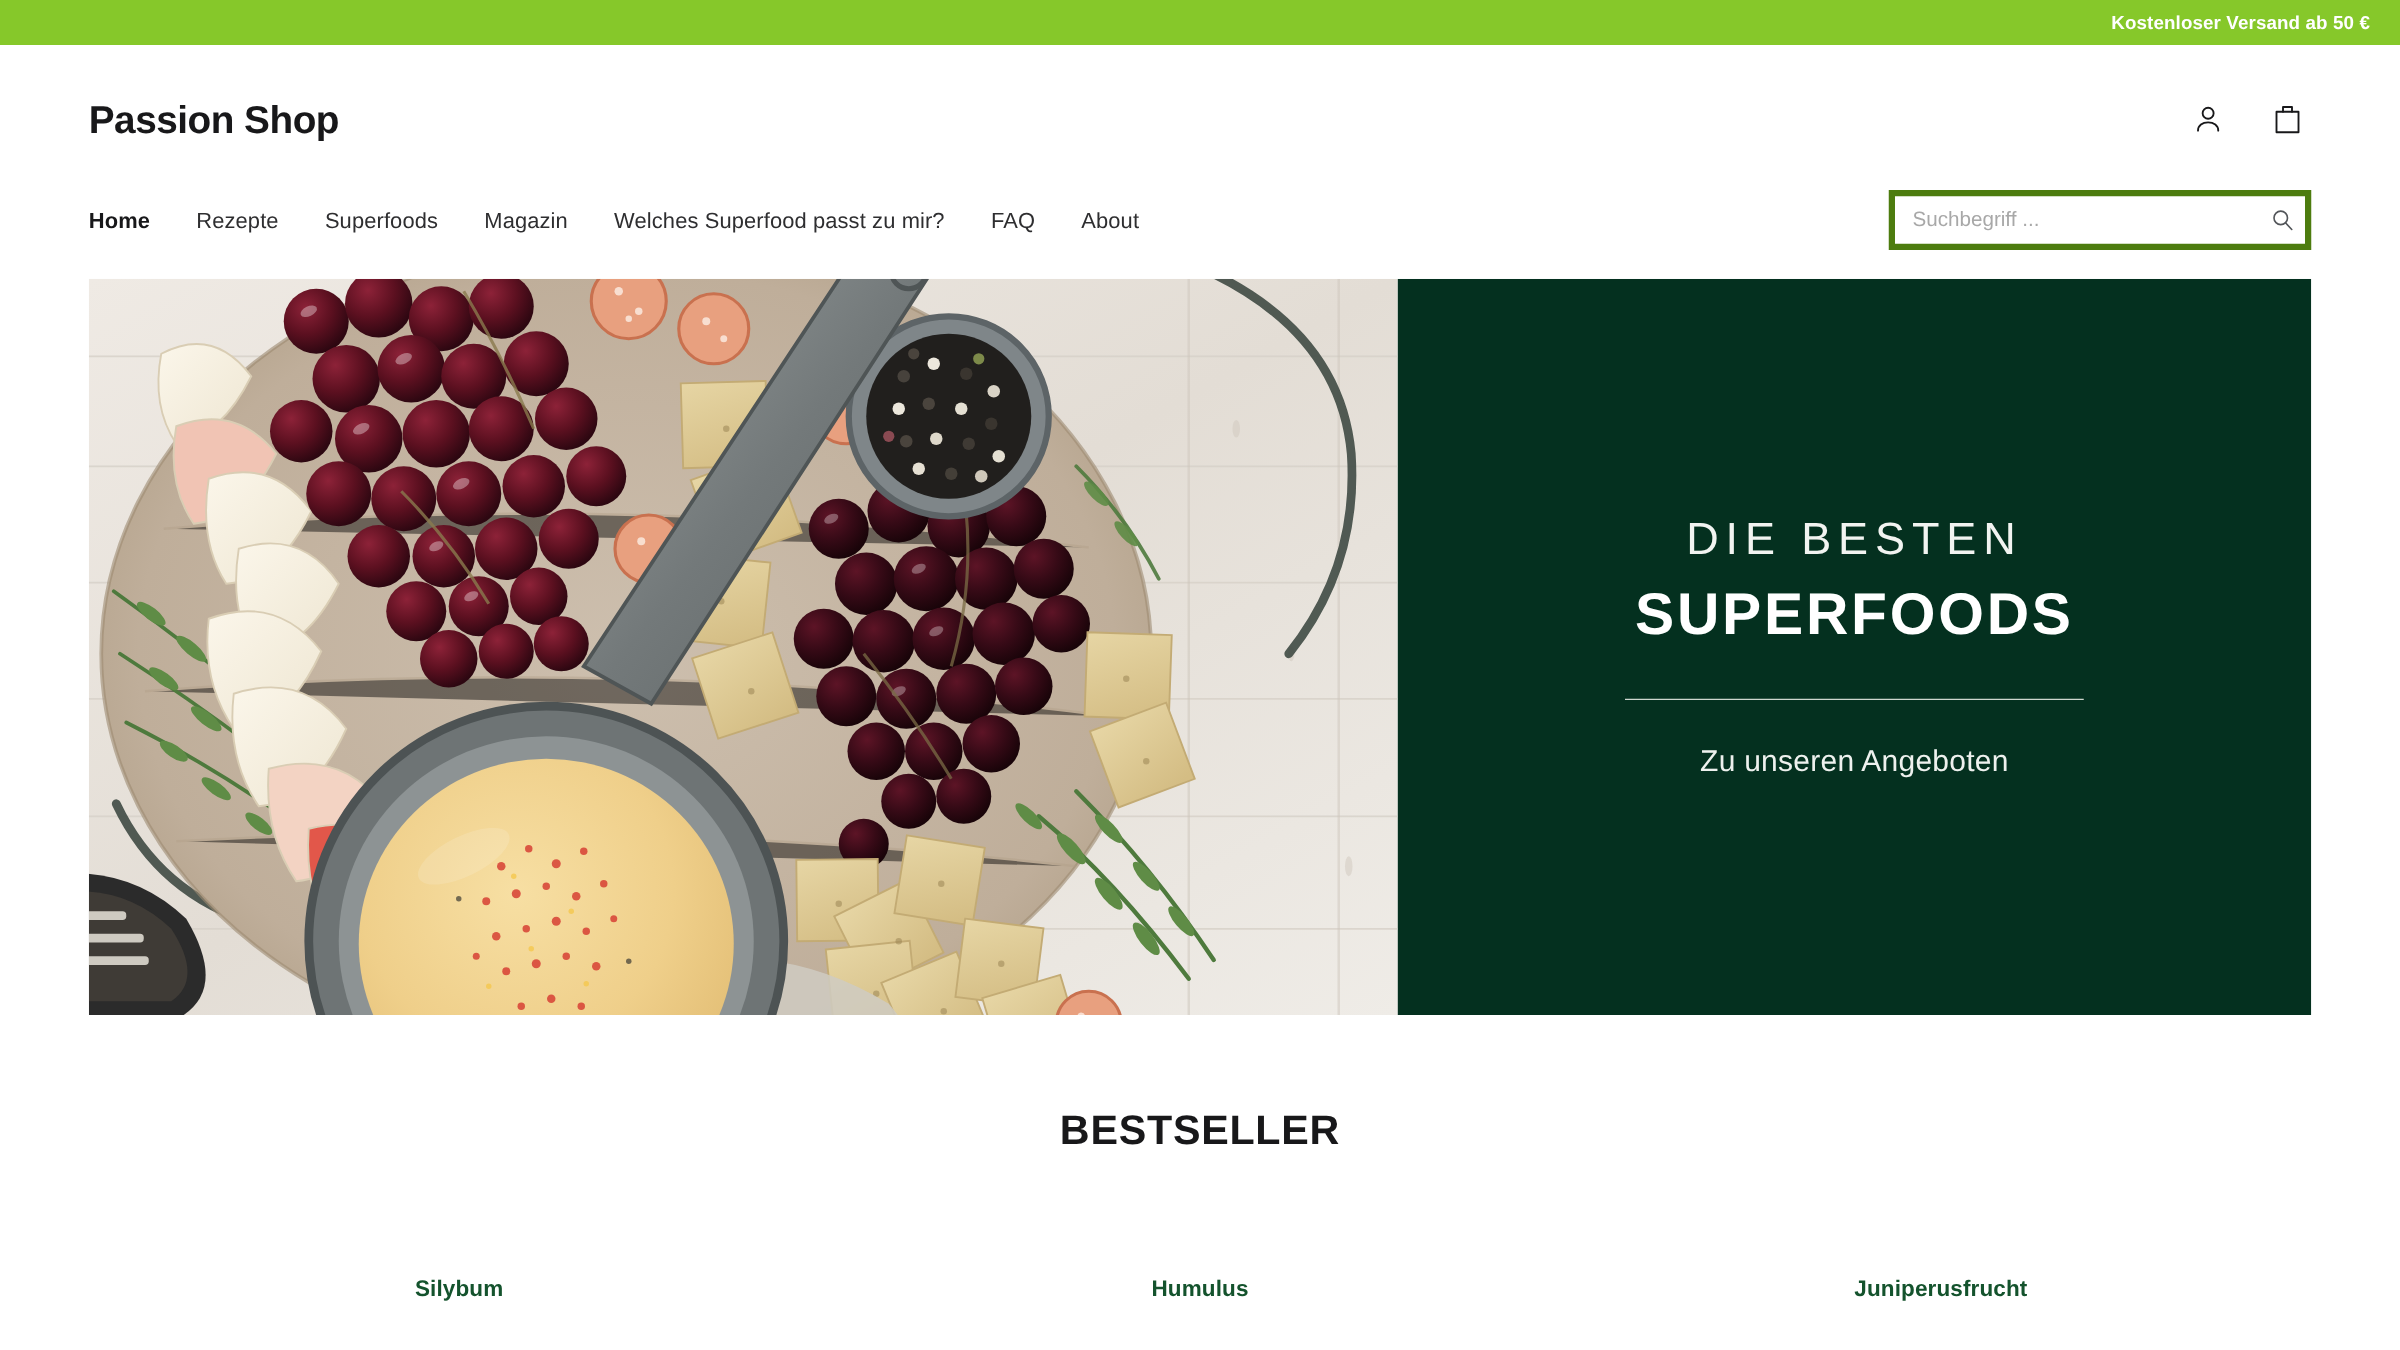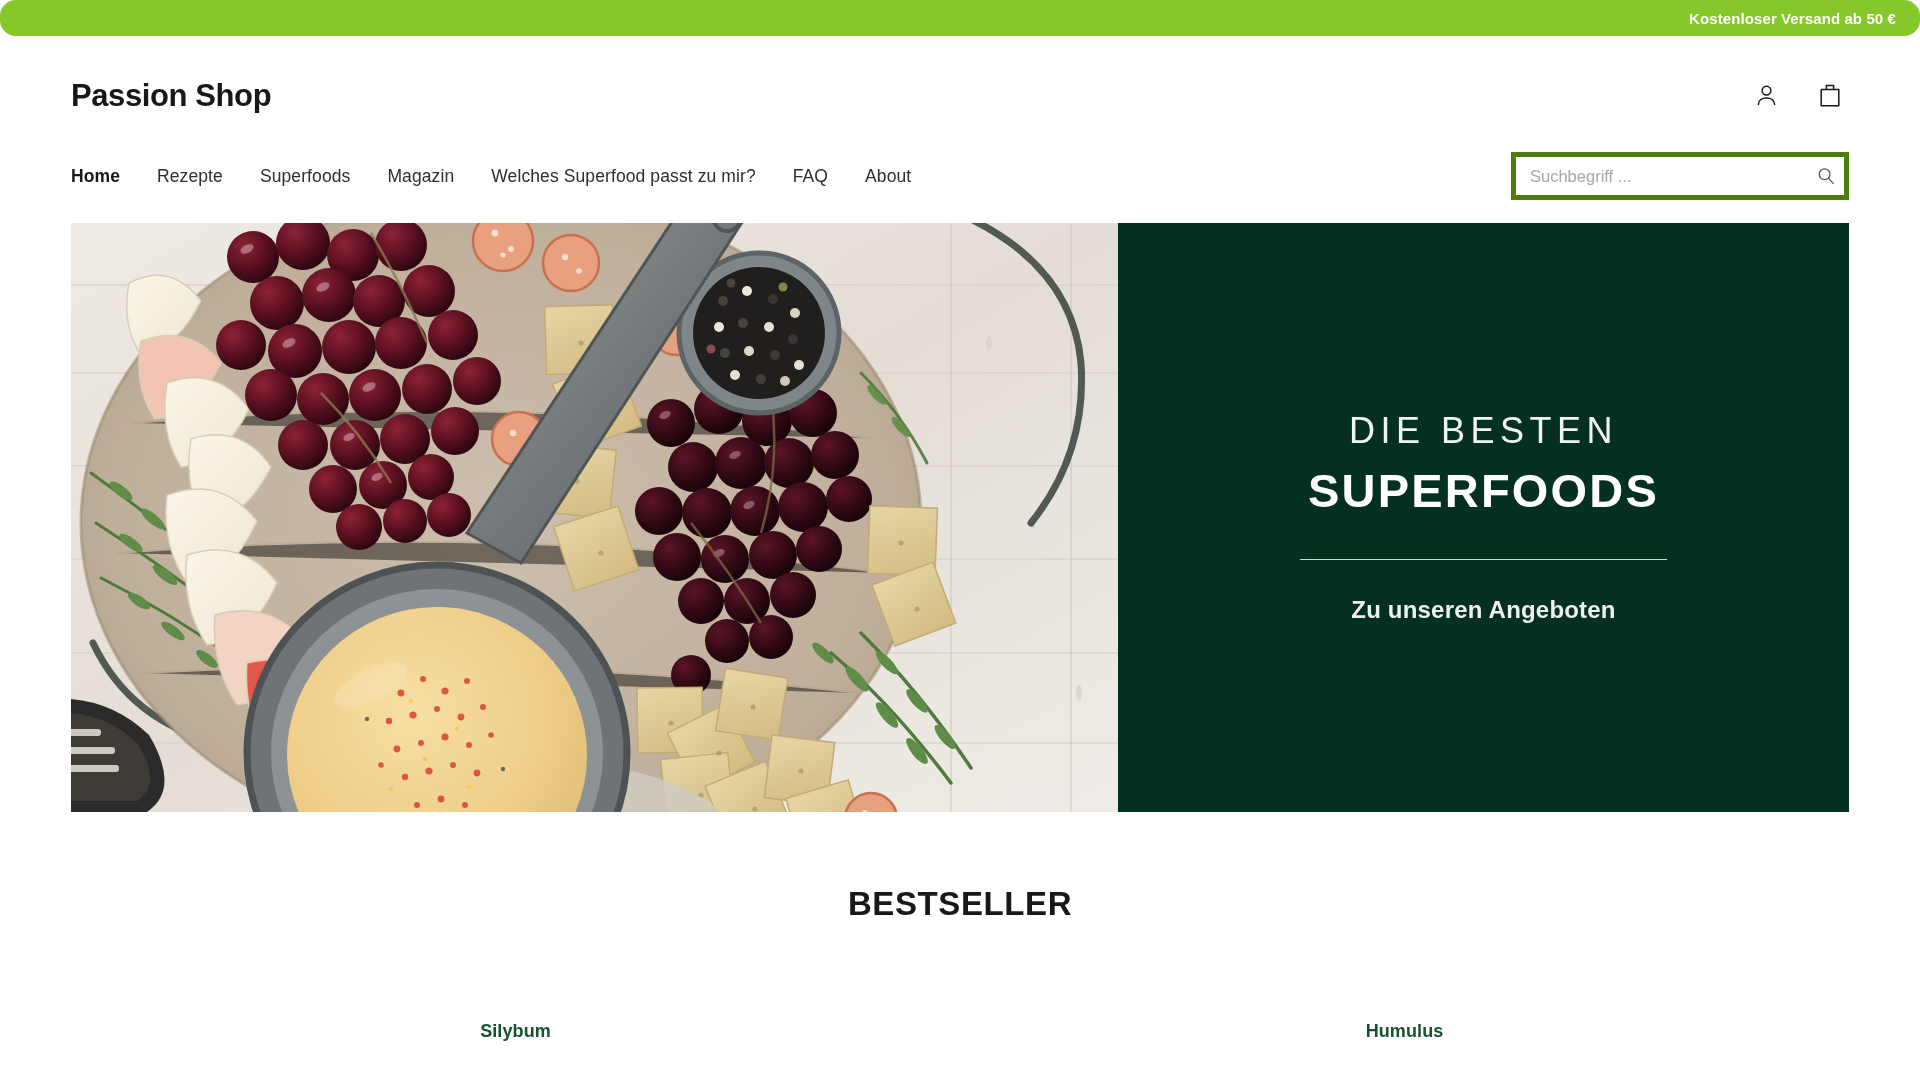--- a/index.html
+++ b/index.html
@@ -15,21 +15,20 @@
   }
 
   
   .promo-bar {
     height: 36px;
     background: #86c82a;
     display: flex;
     align-items: center;
     justify-content: flex-end;
     padding-right: 24px;
-    border-radius: 16px;
   }
   .promo-text {
     color: #ffffff;
     font-size: 15px;
     font-weight: 700;
     letter-spacing: 0.1px;
     white-space: nowrap;
   }
 
   
@@ -184,21 +183,21 @@
   }
   .hero-rule {
     width: 367px;
     height: 1px;
     background: #cfd6cf;
     margin: 44px 0 0 0;
   }
   .hero-cta {
     color: #eef1ee;
     font-size: 24px;
-    font-weight: 700;
+    font-weight: 400;
     letter-spacing: 0.2px;
     margin-top: 36px;
     text-align: left;
     cursor: pointer;
     white-space: nowrap;
   }
 
   
   .section {
     padding-top: 73px;
@@ -657,14 +656,18 @@
 
   <div class="product-grid">
     <div class="product-card">
       <div class="product-media"></div>
       <div class="product-name">Silybum</div>
     </div>
     <div class="product-card">
       <div class="product-media"></div>
       <div class="product-name">Humulus</div>
     </div>
+    <div class="product-card">
+      <div class="product-media"></div>
+      <div class="product-name">Juniperusfrucht</div>
+    </div>
   </div>
 </section>
 
 </body></html>

